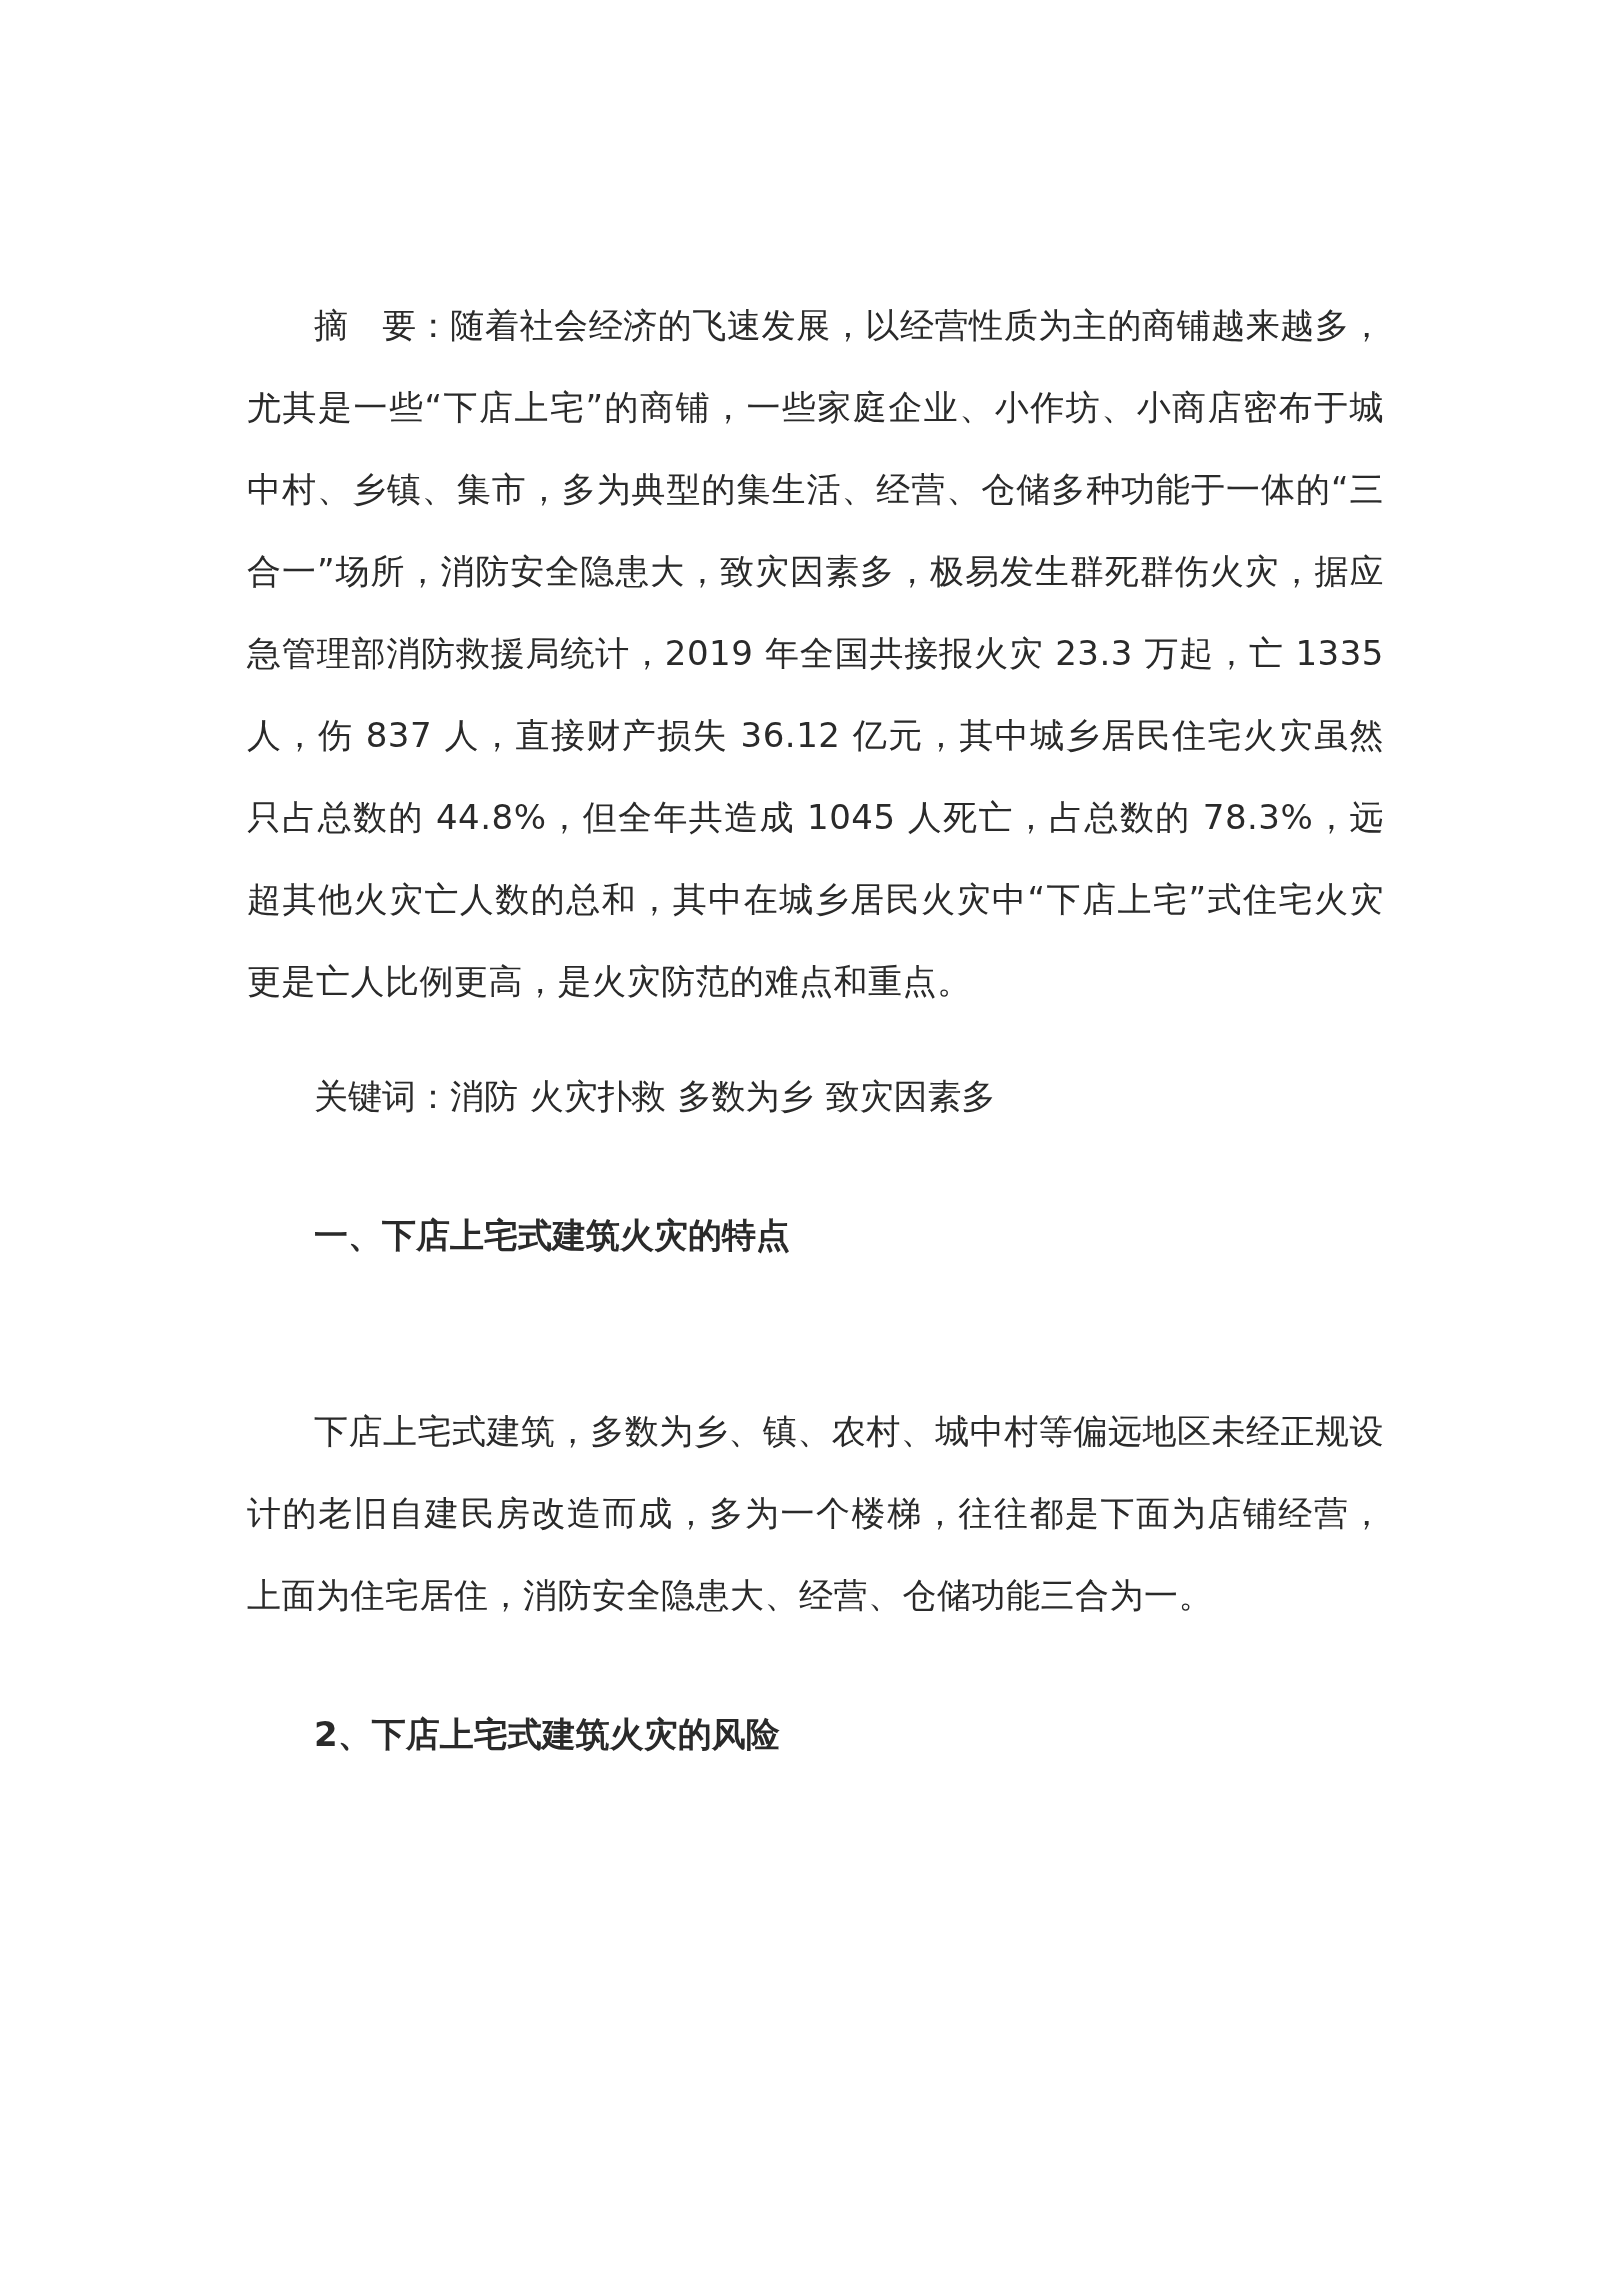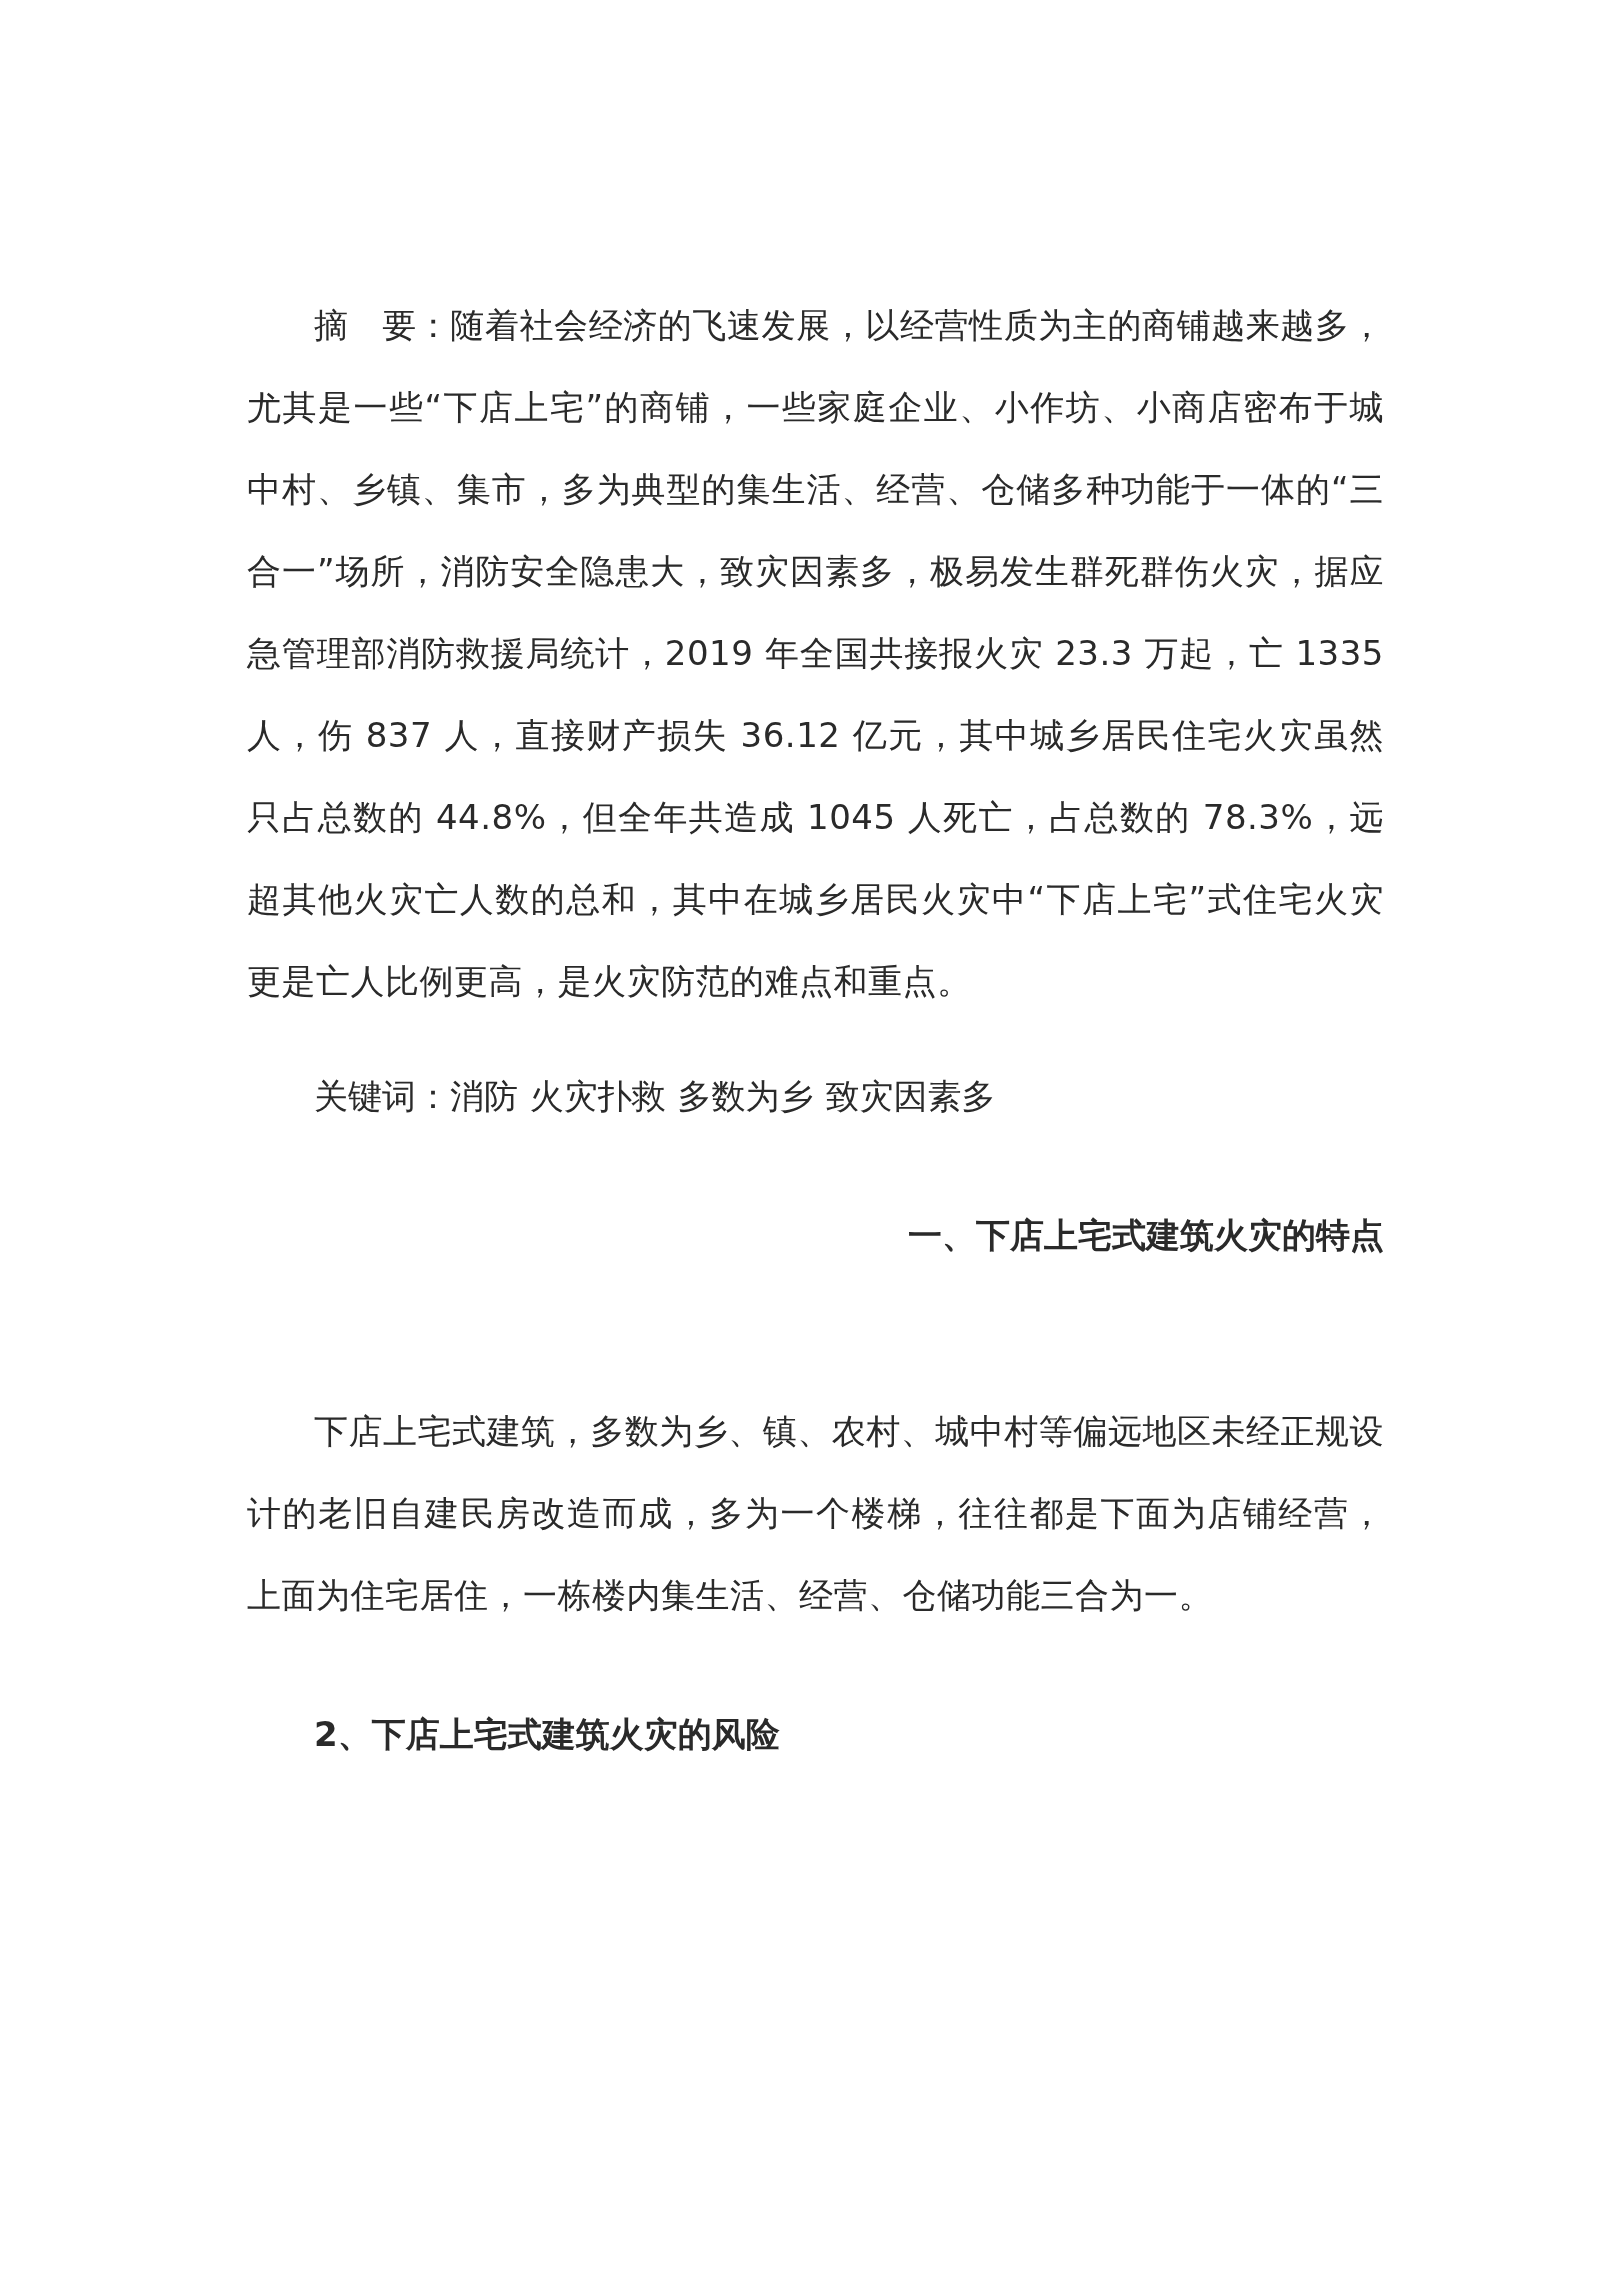--- a/index.html
+++ b/index.html
@@ -36,21 +36,20 @@
       letter-spacing: 0;
     }
     .gap-sm { height: 33px; }
     .gap-md { height: 57px; }
     .heading {
       font-size: 34px;
       line-height: 82px;
       font-weight: bold;
       margin: 0;
       padding-left: 67px;
-      text-align: right;
     }
     .subheading {
       font-size: 34px;
       line-height: 82px;
       margin: 0;
       padding-left: 67px;
     }
     .keywords {
       font-size: 34px;
       line-height: 82px;
@@ -72,20 +71,20 @@
 
   <div class="gap-md"></div>
 
   <h2 class="heading">一、下店上宅式建筑火灾的特点</h2>
 
   <div class="gap-md"></div>
 
 
   <div class="gap-md"></div>
 
-  <p class="para indent">下店上宅式建筑，多数为乡、镇、农村、城中村等偏远地区未经正规设计的老旧自建民房改造而成，多为一个楼梯，往往都是下面为店铺经营，上面为住宅居住，一栋楼内集生活、经营、仓储功能三合为一。</p>
+  <p class="para indent">下店上宅式建筑，多数为乡、镇、农村、城中村等偏远地区未经正规设计的老旧自建民房改造而成，多为一个楼梯，往往都是下面为店铺经营，上面为住宅居住，消防安全隐患大、经营、仓储功能三合为一。</p>
 
   <div class="gap-md"></div>
 
   <h3 class="subheading">2、下店上宅式建筑火灾的风险</h3>
 
 </div>
 
 
 </body></html>

